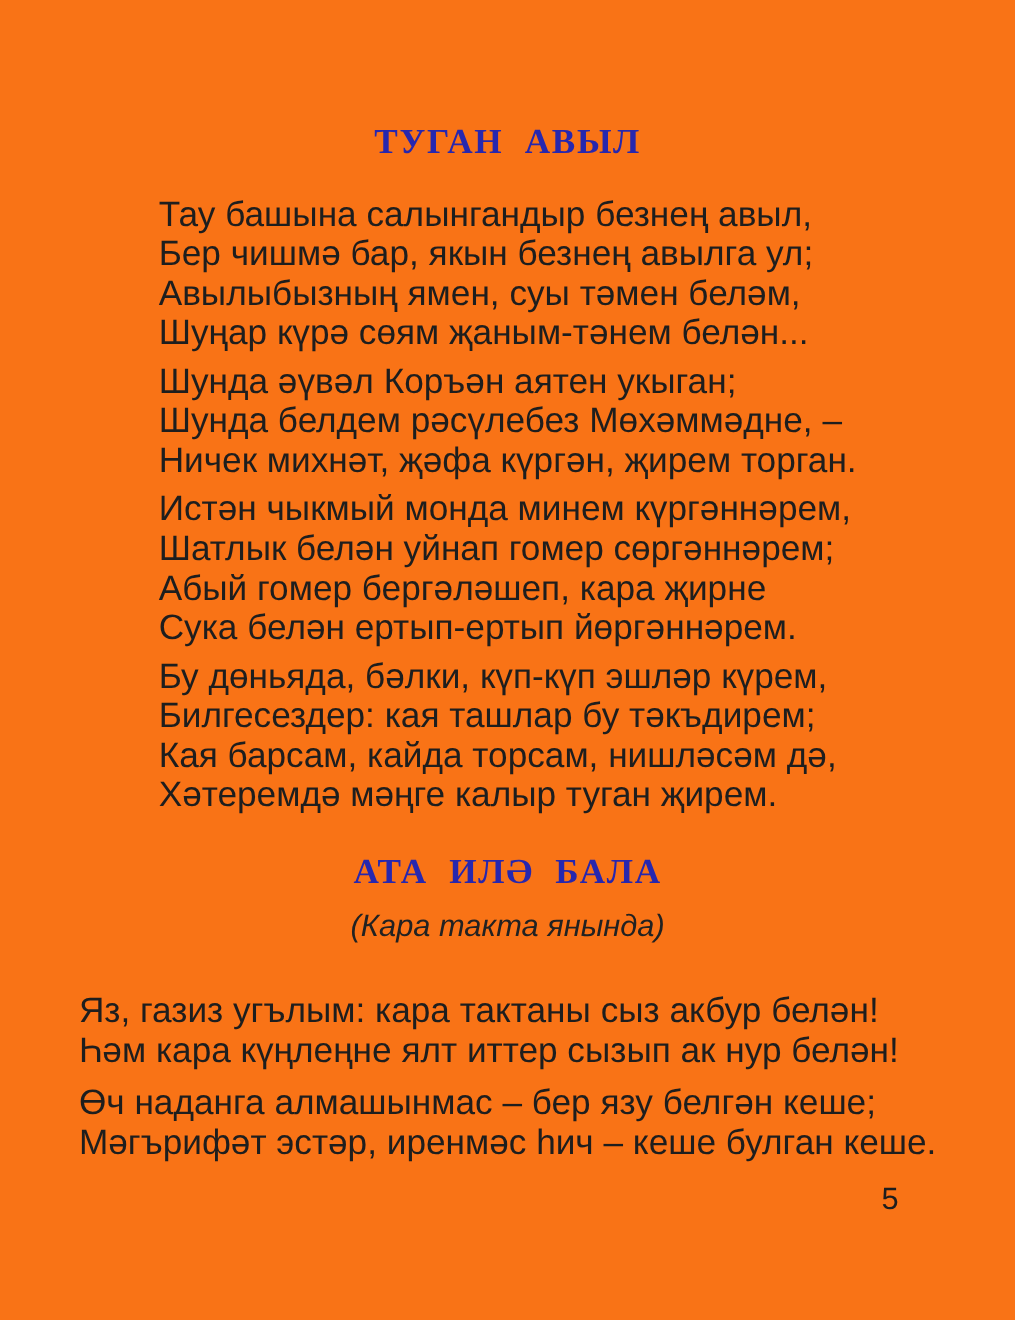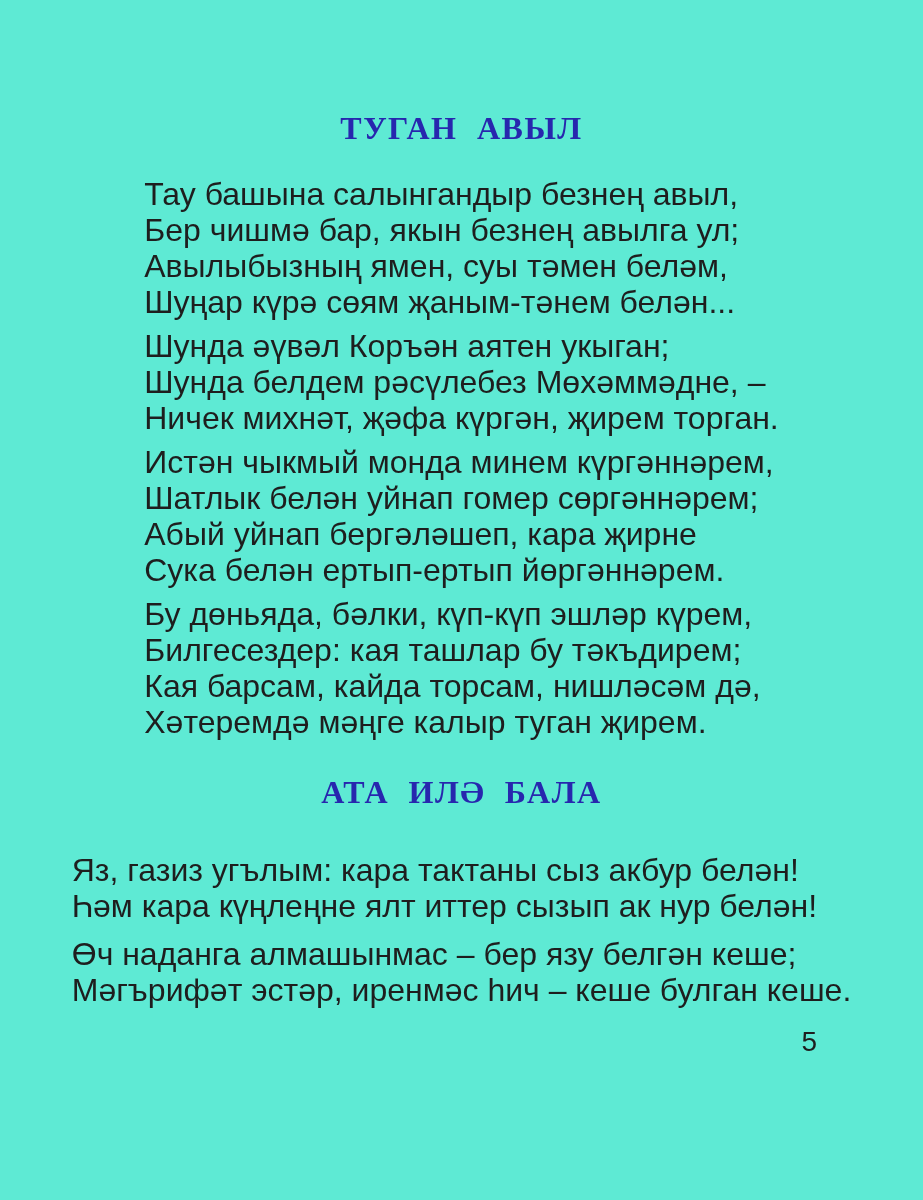--- a/index.html
+++ b/index.html
@@ -5,21 +5,21 @@
   html, body {
     margin: 0;
     padding: 0;
     background: #e9e9e9;
   }
   .page {
     position: relative;
     width: 923px;
     height: 1200px;
     margin: 0 auto;
-    background: #5eead4;
+    background: #f97316;
     box-sizing: border-box;
     padding-top: 108px;
     color: #1e1e1e;
     overflow: hidden;
   }
   .poem-title {
     margin: 0;
     font-family: "Liberation Serif", "DejaVu Serif", serif;
     font-weight: bold;
     font-size: 32px;
@@ -82,33 +82,34 @@
       <div>Шуңар күрә сөям җаным-тәнем белән...</div>
     </div>
     <div class="stanza">
       <div>Шунда әүвәл Коръән аятен укыган;</div>
       <div>Шунда белдем рәсүлебез Мөхәммәдне, –</div>
       <div>Ничек михнәт, җәфа күргән, җирем торган.</div>
     </div>
     <div class="stanza">
       <div>Истән чыкмый монда минем күргәннәрем,</div>
       <div>Шатлык белән уйнап гомер сөргәннәрем;</div>
-      <div>Абый уйнап бергәләшеп, кара җирне</div>
+      <div>Абый гомер бергәләшеп, кара җирне</div>
       <div>Сука белән ертып-ертып йөргәннәрем.</div>
     </div>
     <div class="stanza">
       <div>Бу дөньяда, бәлки, күп-күп эшләр күрем,</div>
       <div>Билгесездер: кая ташлар бу тәкъдирем;</div>
       <div>Кая барсам, кайда торсам, нишләсәм дә,</div>
       <div>Хәтеремдә мәңге калыр туган җирем.</div>
     </div>
   </div>
 
   <h1 class="poem-title second">АТА ИЛӘ БАЛА</h1>
 
+  <div class="poem-subtitle">(Кара такта янында)</div>
 
   <div class="poem-body couplets">
     <div class="stanza">
       <div>Яз, газиз угълым: кара тактаны сыз акбур белән!</div>
       <div>Һәм кара күңлеңне ялт иттер сызып ак нур белән!</div>
     </div>
     <div class="stanza">
       <div>Өч наданга алмашынмас – бер язу белгән кеше;</div>
       <div>Мәгърифәт эстәр, иренмәс һич – кеше булган кеше.</div>
     </div>

